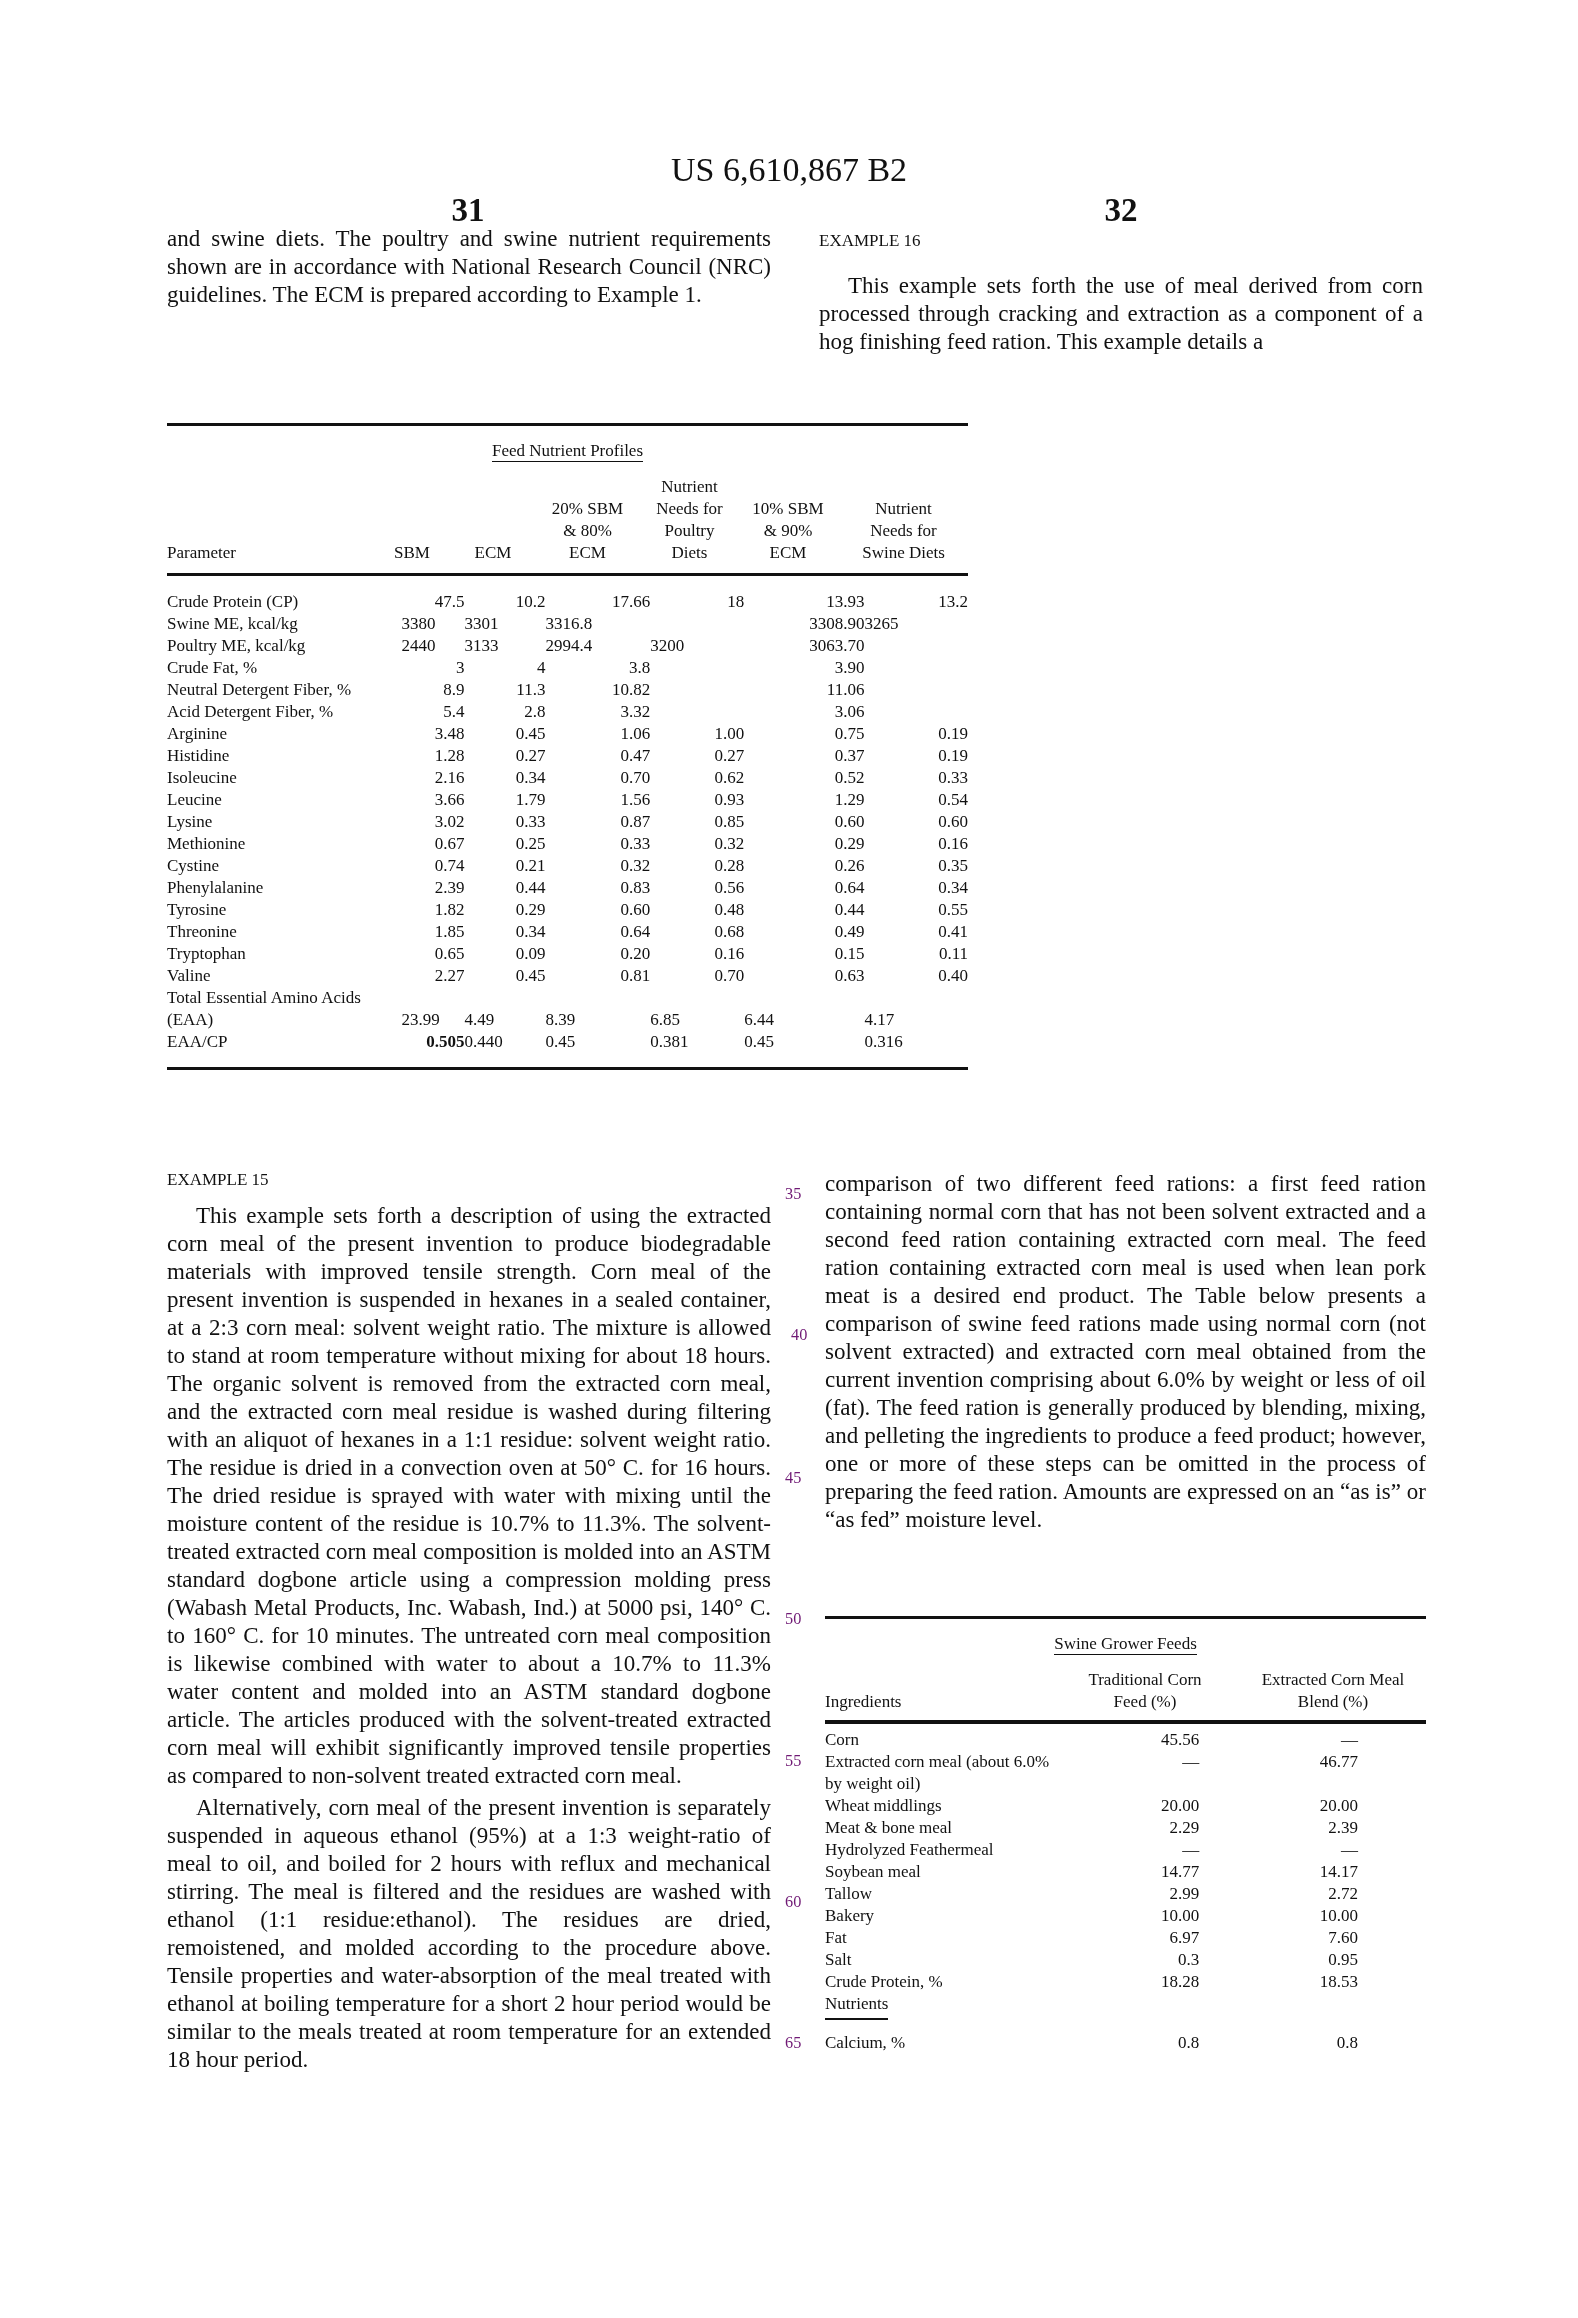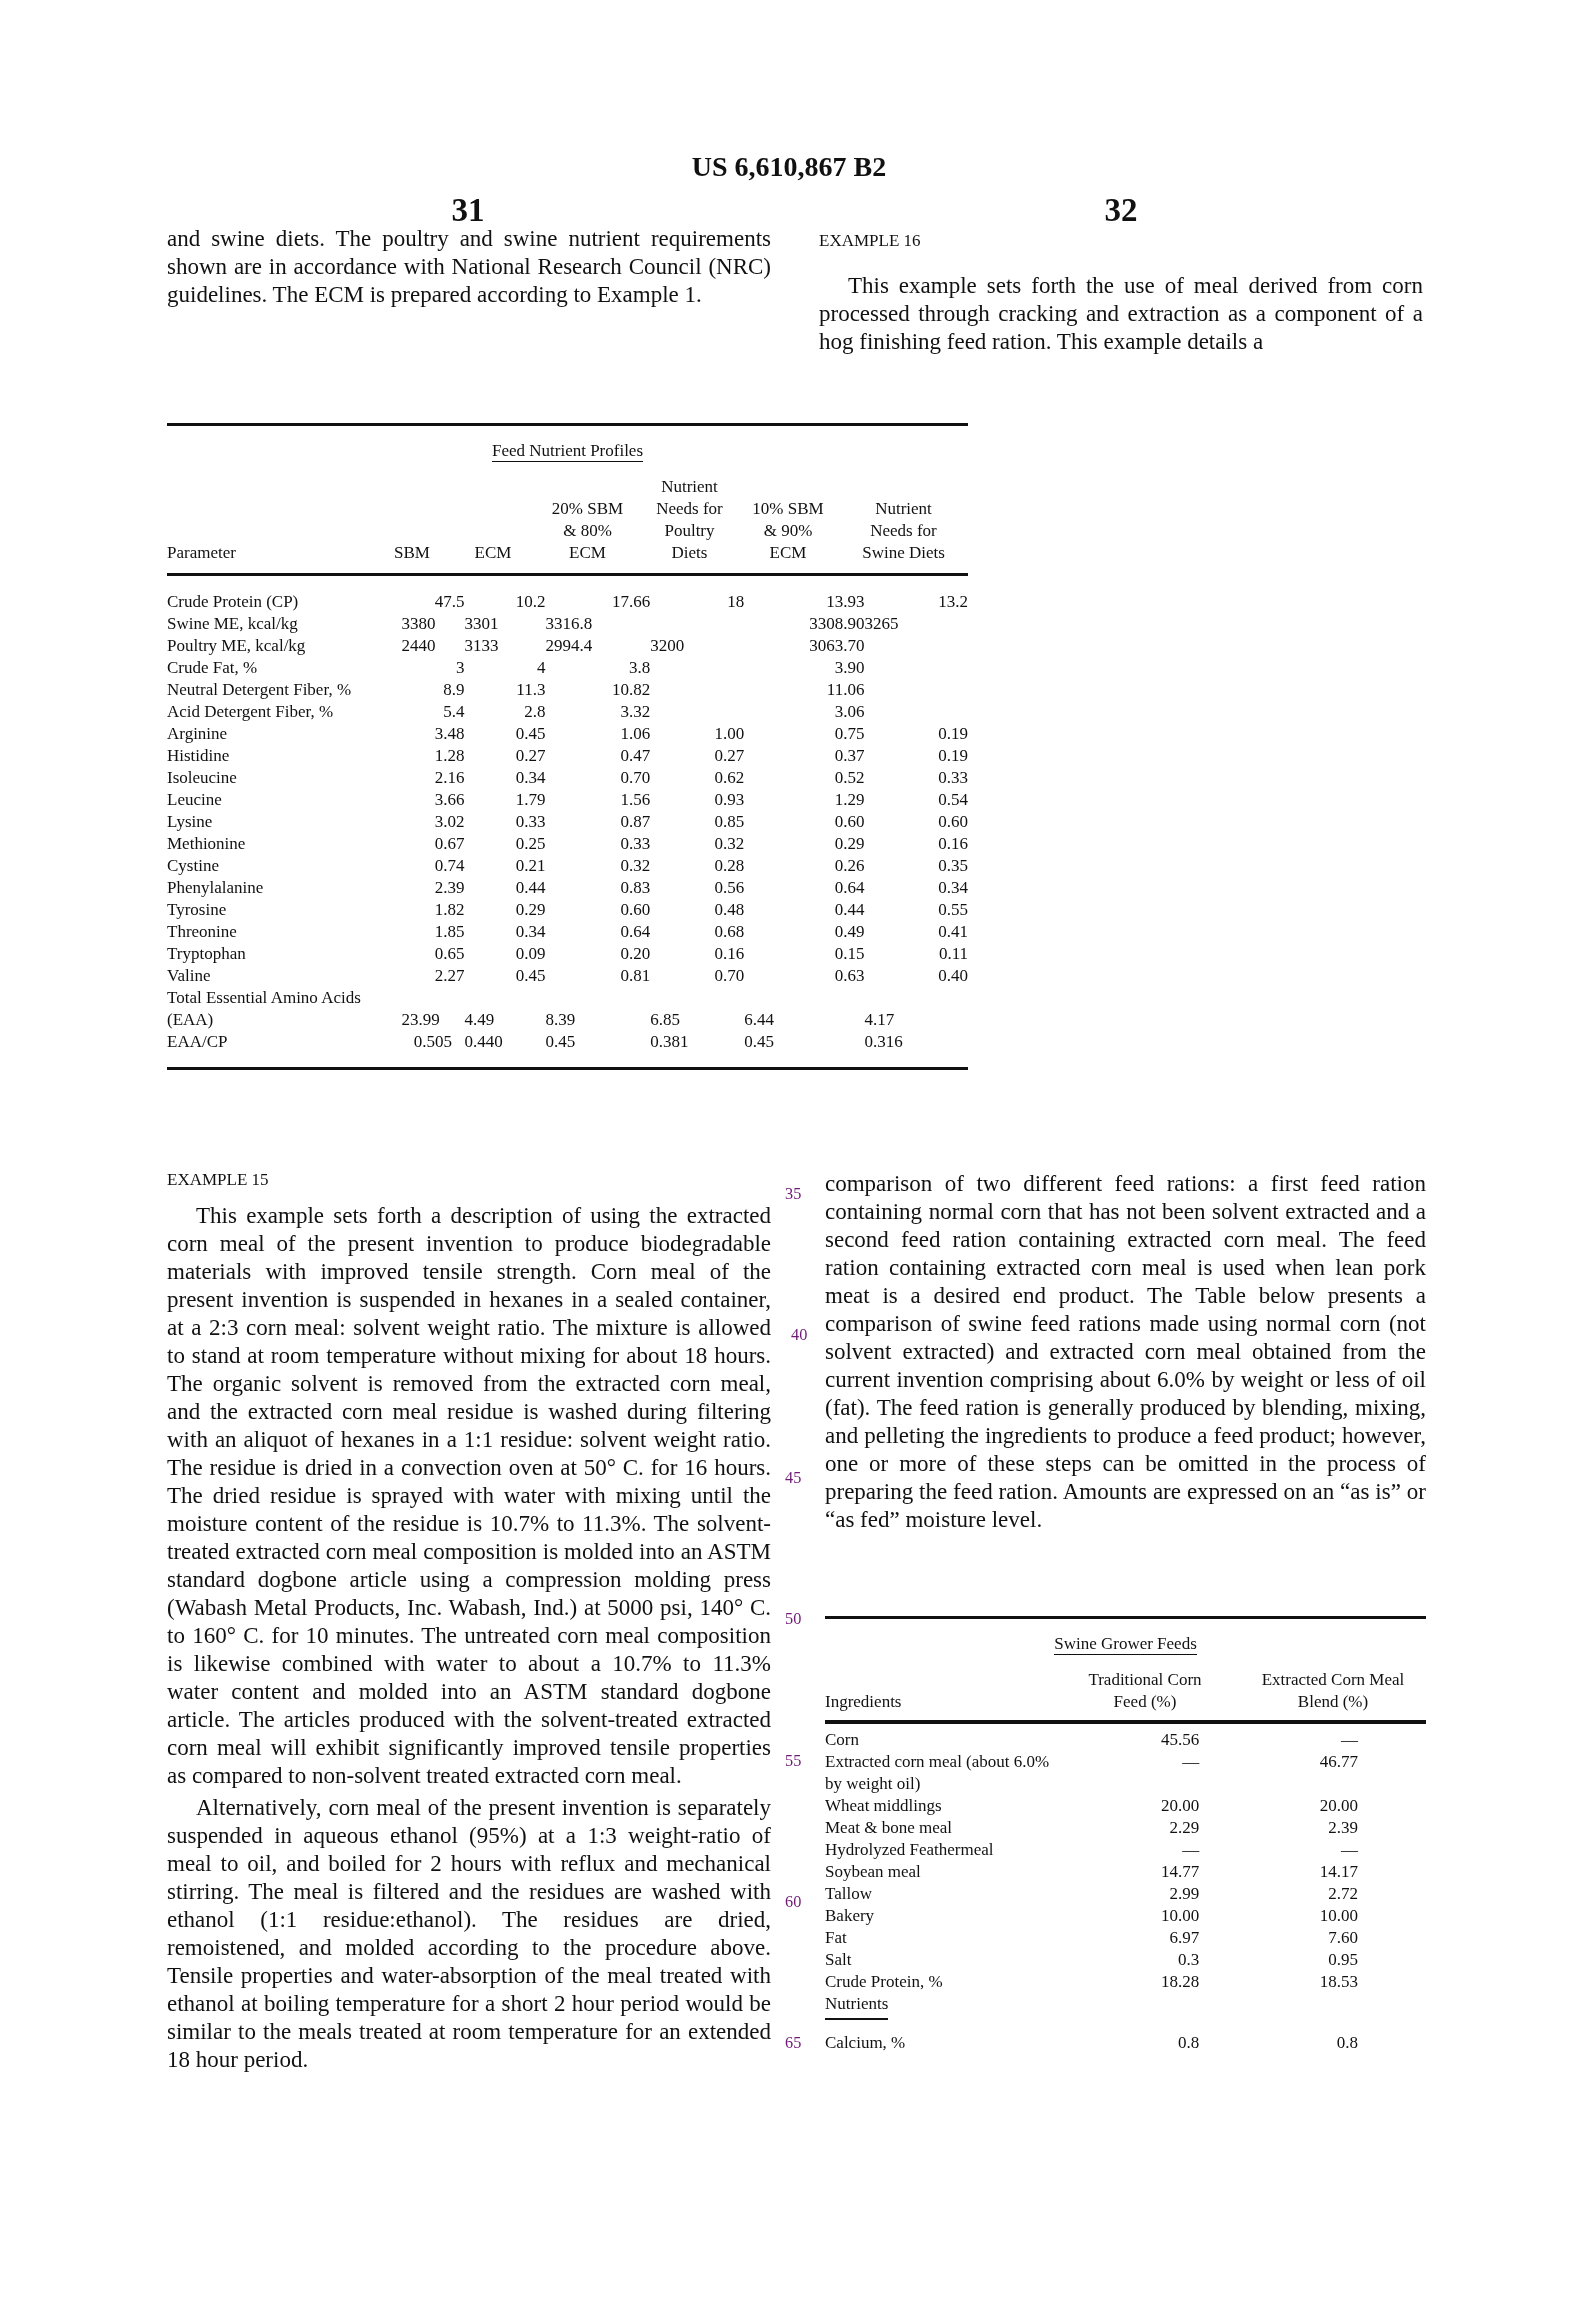--- a/index.html
+++ b/index.html
@@ -1,21 +1,21 @@
 <!DOCTYPE html>
 <html style="font-size:11px"><head>
 <meta charset="utf-8">
 <style>
   html, body { margin: 0; padding: 0; background: #ffffff; }
   body {
     width: 1578px; height: 2319px; position: relative; overflow: hidden;
     font-family: "Liberation Serif", "DejaVu Serif", serif; color: #111;
   }
   .abs { position: absolute; }
-  .patent-no { left: 0; width: 1578px; top: 151px; text-align: center; font-size: 28px; letter-spacing: 0px; font-weight: bold; }
+  .patent-no { left: 0; width: 1578px; top: 151px; text-align: center; font-size: 34px; letter-spacing: 0px; }
   .colnum { top: 192px; font-size: 33px; font-weight: bold; text-align: center; width: 136px; }
   .body-text { font-size: 23px; line-height: 28px; text-align: justify; text-align-last: left; }
   .body-text p { margin: 0; }
   .indent { text-indent: 29px; }
   .heading { font-size: 17px; text-align: left; }
   .lineno { font-size: 16.3px; color: #701a75; }
 
   
   .t1 { left: 167px; top: 423px; width: 801px; }
   .rule-thick { height: 3.4px; background: #111; }
@@ -280,21 +280,21 @@
           <td class="name">Total Essential Amino Acids (EAA)</td>
           <td class="num" style="text-align: left;">23.99</td>
           <td class="num" style="text-align: left;">4.49</td>
           <td class="num" style="text-align: left;">8.39</td>
           <td class="num" style="text-align: left;">6.85</td>
           <td class="num" style="text-align: left;">6.44</td>
           <td class="num" style="text-align: left;">4.17</td>
         </tr>
         <tr>
           <td class="name">EAA/CP</td>
-          <td class="num" style="text-align: center;">0.505</td>
+          <td class="num" style="text-align: right; font-weight: bold;">0.505</td>
           <td class="num" style="text-align: left;">0.440</td>
           <td class="num" style="text-align: left;">0.45</td>
           <td class="num" style="text-align: left;">0.381</td>
           <td class="num" style="text-align: left;">0.45</td>
           <td class="num" style="text-align: left;">0.316</td>
         </tr>
       </tbody>
   </table>
   <div class="rule-thick"></div>
 </div>

